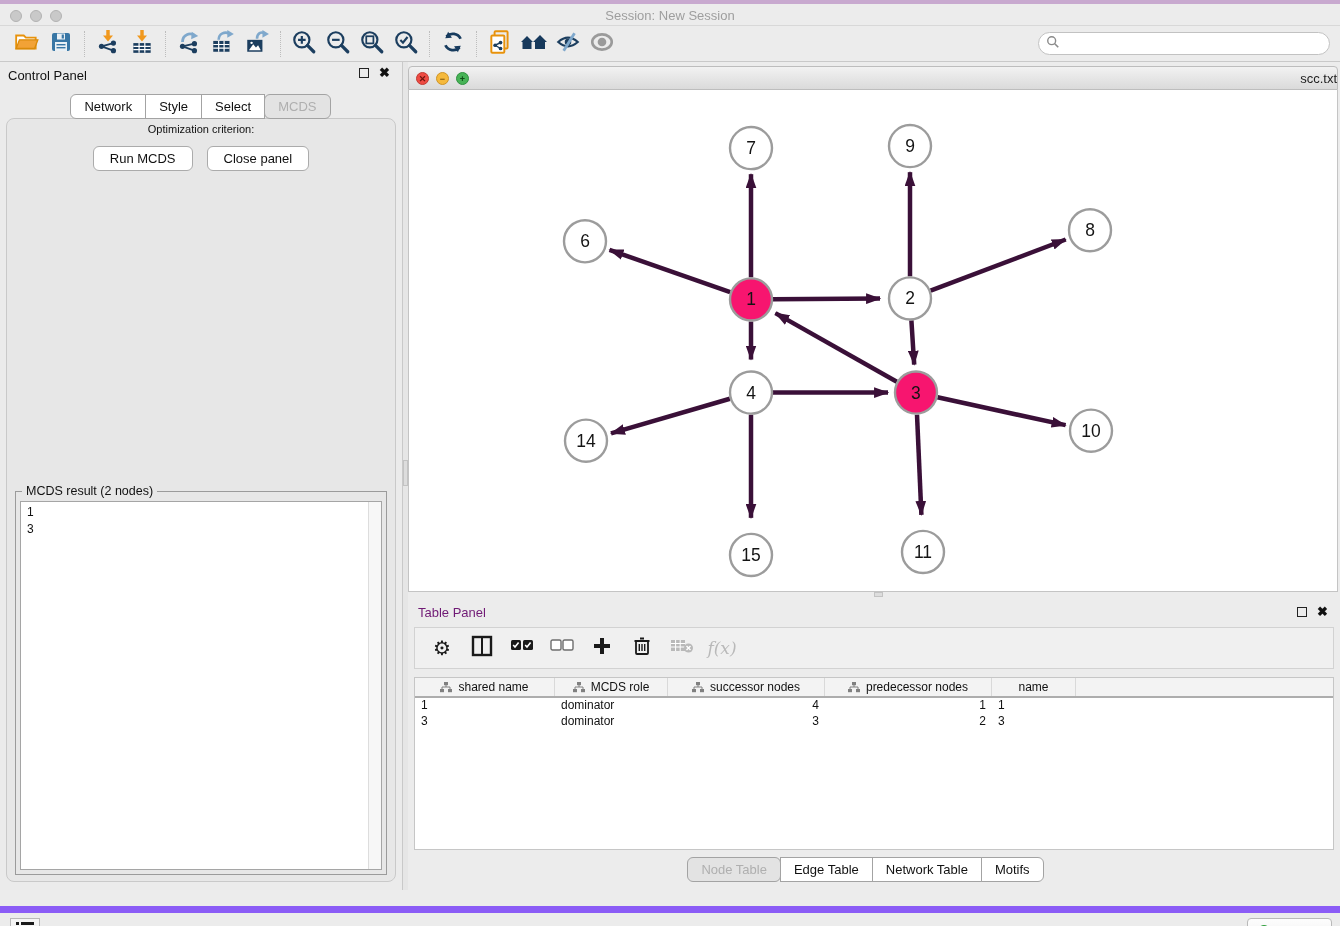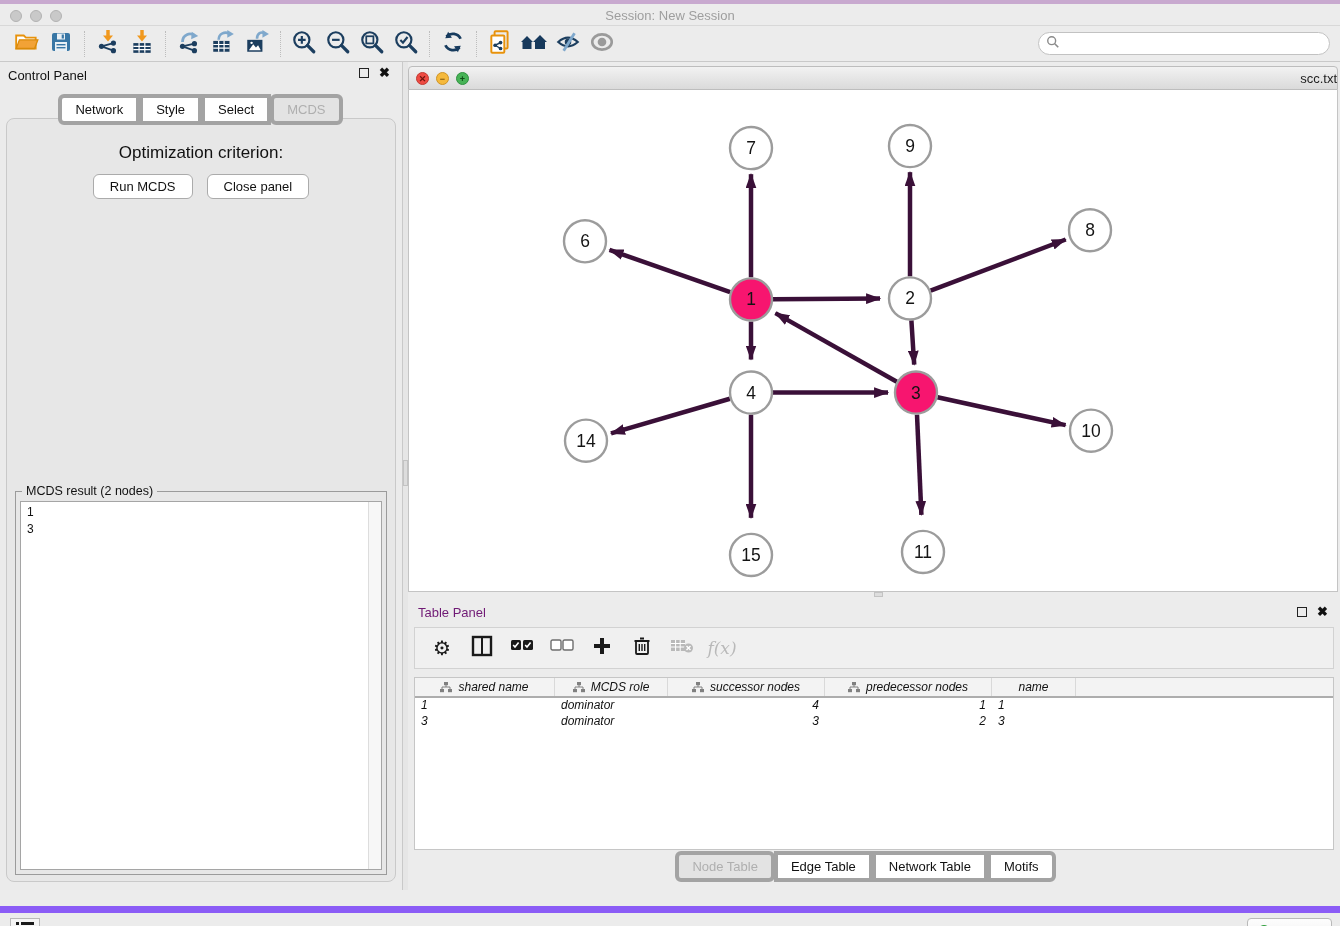--- a/index.html
+++ b/index.html
@@ -26,26 +26,26 @@
   .v-grip { position:absolute; top:398px; left:0px; width:5px; height:26px; background:#DDD; border:1px solid #C3C3C3; }
   .right-col { position:absolute; left:408px; right:0; top:0; bottom:0; }
 
   
   .cp-header { height:24px; display:flex; align-items:flex-start; justify-content:space-between; padding:6px 12px 0 8px; }
   .cp-title { font-size:13px; color:#111; }
   .panel-ctrl { display:flex; gap:10px; align-items:center; }
   .float-icon { width:10px; height:10px; border:1.6px solid #222; display:inline-block; }
   .close-icon { font-size:13px; font-weight:bold; color:#111; line-height:10px; }
   .cp-tabs { position:absolute; top:32px; left:0; right:0; display:flex; justify-content:center; z-index:3; }
-  .tab { font-size:13px; padding:4px 13px; background:#fff; border:4px solid #a3a3a3; margin-left:-1px; color:#111; }
+  .tab { font-size:13px; padding:4px 13px; background:#fff; border:1px solid #a3a3a3; margin-left:-1px; color:#111; }
   .tab:first-child { border-radius:6px 0 0 6px; }
   .tab:last-child { border-radius:0 6px 6px 0; }
   .tab.selected { background:#E3E3E3; color:#AFAFAF; border-radius:6px; position:relative; z-index:2; }
   .cp-content { position:absolute; top:56px; left:6px; right:6px; bottom:8px; background:#E7E7E7; border:1px solid #C9C9C9; border-radius:8px; }
-  .opt-label { margin-top:24px; text-align:center; font-size:17px; color:#111; }
+  .opt-label { margin-top:4px; text-align:center; font-size:11px; color:#111; }
   .criterion { margin:12px auto 0 auto; width:312px; height:24px; background:#fff; border:1px solid #B6B6B6; border-radius:6px; display:flex; align-items:center; padding:0 6px 0 12px; font-size:13px; }
   .criterion .val { flex:1; }
   .stepper { display:flex; flex-direction:column; line-height:6px; font-size:9px; color:#555; }
   .btn-row { display:flex; justify-content:center; gap:14px; margin-top:11px; }
   .btn { background:#fff; border:1px solid #ABABAB; border-radius:6px; font-size:13px; padding:4px 16px; color:#111; }
   .result-group { position:absolute; top:372px; left:8px; right:8px; bottom:6px; border:1px solid #9B9B9B; background:#E7E7E7; }
   .result-legend { position:absolute; top:-8px; left:6px; background:#E7E7E7; padding:0 4px; font-size:12.5px; color:#111; }
   .result-white { position:absolute; top:9px; left:4px; right:4px; bottom:4px; background:#fff; border:1px solid #A5A5A5; }
   .result-text { white-space:pre; font-size:12px; line-height:17px; padding:2px 6px; color:#111; }
   .result-scroll { position:absolute; right:0; top:0; bottom:0; width:13px; background:#F7F7F7; border-left:1px solid #DDD; }
@@ -64,21 +64,21 @@
   .h-split { position:absolute; top:530px; left:0; right:0; height:5px; }
   .h-grip { position:absolute; left:50%; top:0; width:9px; height:5px; background:#DDD; border:1px solid #C3C3C3; }
 
   
   .table-panel { position:absolute; top:535px; left:0; right:0; bottom:0; background:#ECECEC; }
   .tp-header { height:26px; display:flex; align-items:center; justify-content:space-between; padding:4px 12px 0 10px; }
   .tp-title { font-size:13px; color:#701a75; }
   .tp-toolbar { margin:4px 6px 0 6px; height:42px; background:#F0F0F0; border:1px solid #D2D2D2; display:flex; align-items:center; gap:10px; padding-left:12px; }
   .tpi { width:30px; height:30px; display:flex; align-items:center; justify-content:center; }
   .fx { font-family:"DejaVu Serif", serif; font-style:italic; font-size:17px; color:#B9B9B9; }
-  .tp-table { position:absolute; top:80px; left:6px; right:6px; bottom:40px; background:#fff; border:1px solid #C6C6C6; overflow:hidden;font-style:italic; }
+  .tp-table { position:absolute; top:80px; left:6px; right:6px; bottom:40px; background:#fff; border:1px solid #C6C6C6; overflow:hidden; }
   .thead { display:flex; background:#F3F3F3; border-bottom:2px solid #ADADAD; height:20px; }
   .th { display:flex; align-items:center; justify-content:center; gap:6px; font-size:12px; color:#111; border-right:1px solid #D9D9D9; }
   .trow { display:flex; height:16px; font-size:12px; color:#111; }
   .td { padding:0 6px; overflow:hidden; }
   .ra { text-align:right; }
   .c0{width:140px;} .c1{width:113px;} .c2{width:157px;} .c3{width:167px;} .c4{width:84px;}
   .tp-tabs { position:absolute; bottom:8px; left:0; right:16px; display:flex; justify-content:center; }
 
   
   .statusbar { position:absolute; bottom:0; left:0; right:0; height:20px; background:#ECECEC; border-top:7px solid #8b5cf6;font-style:italic; }

